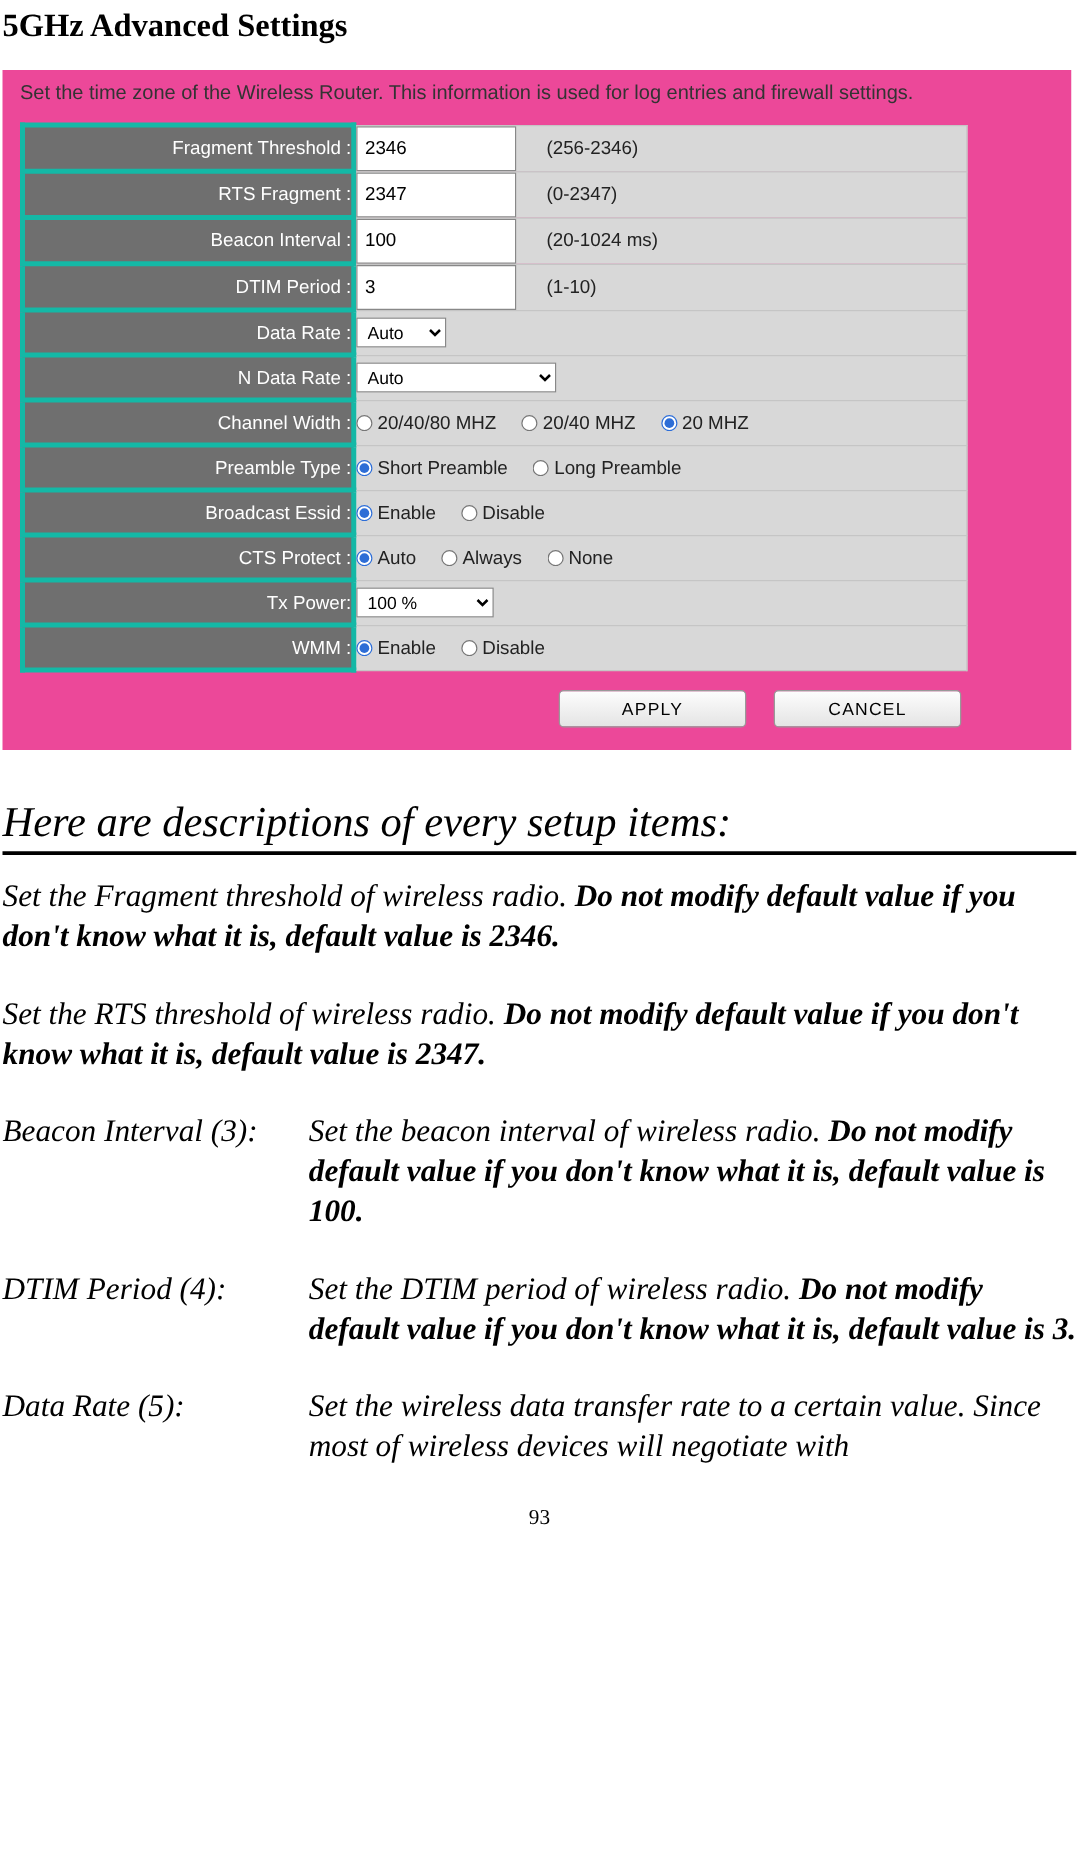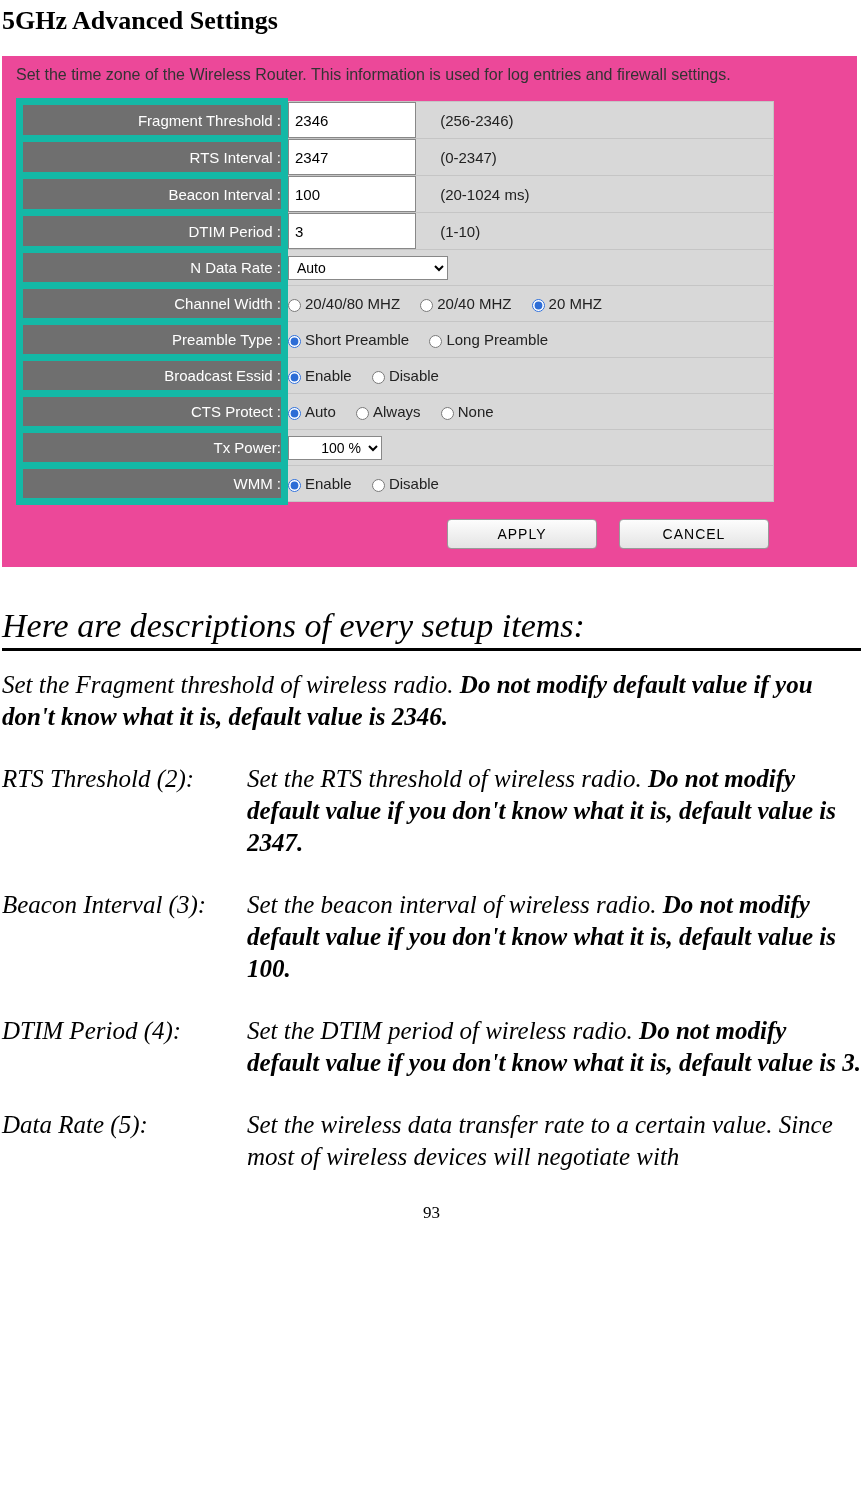--- a/index.html
+++ b/index.html
@@ -34,21 +34,21 @@
     height: 36px;
     font-family: Arial, sans-serif;
     font-size: 15px;
   }
   td.lbl {
     width: 265px;
     background: #6f6f6f;
     color: #fff;
     text-align: right;
     padding-right: 10px;
-    border: 7px solid #14b8a6;
+    border: 4px solid #14b8a6;
   }
   td.val {
     background: #d8d8d8;
     padding-left: 6px;
     border: 1px solid #c5c5c5;
     color: #222;
   }
   td.val input[type=text] {
     width: 128px;
     height: 36px;
@@ -104,38 +104,46 @@
   <table class="settings">
     <tbody>
         <tr>
       <td class="lbl">Fragment Threshold :</td>
       <td class="val">
         <input type="text" value="2346" style="">
         <span class="hint">(256-2346)</span>
       </td>
     </tr>
     <tr>
-      <td class="lbl">RTS Interval :</td>
+      <td class="lbl">RTS Fragment :</td>
       <td class="val">
         <input type="text" value="2347" style="">
         <span class="hint">(0-2347)</span>
       </td>
     </tr>
     <tr>
       <td class="lbl">Beacon Interval :</td>
       <td class="val">
         <input type="text" value="100" style="">
         <span class="hint">(20-1024 ms)</span>
       </td>
     </tr>
     <tr>
       <td class="lbl">DTIM Period :</td>
       <td class="val">
         <input type="text" value="3" style="">
         <span class="hint">(1-10)</span>
+      </td>
+    </tr>
+    <tr>
+      <td class="lbl">Data Rate :</td>
+      <td class="val">
+        <select style="width:72px;">
+          <option>Auto</option>
+        </select>
       </td>
     </tr>
     <tr>
       <td class="lbl">N Data Rate :</td>
       <td class="val">
         <select style="width:160px;">
           <option>Auto</option>
         </select>
       </td>
     </tr>
@@ -165,21 +173,21 @@
       <td class="lbl">CTS Protect :</td>
       <td class="val radio-group">
         <label><input type="radio" name="ct" checked="" style=""><span>Auto</span></label>
         <label><input type="radio" name="ct" style=""><span>Always</span></label>
         <label><input type="radio" name="ct" style=""><span>None</span></label>
       </td>
     </tr>
     <tr>
       <td class="lbl">Tx Power:</td>
       <td class="val">
-        <select style="width:94px;text-align:right;">
+        <select style="width:110px;">
           <option>100 %</option>
         </select>
       </td>
     </tr>
     <tr>
       <td class="lbl">WMM :</td>
       <td class="val radio-group">
         <label><input type="radio" name="wm" checked="" style=""><span>Enable</span></label>
         <label><input type="radio" name="wm" style=""><span>Disable</span></label>
       </td>
@@ -193,21 +201,20 @@
   </div>
 </div>
 
 <div class="intro">Here are descriptions of every setup items:</div>
 <hr class="thick">
 
 <div class="desc-block">
   <div class="desc-def"><span>Set the Fragment threshold of wireless radio.    </span><b>Do not modify default value if you don't know what it is, default value is 2346.</b></div>
 </div>
 <div class="desc-block">
-  <div class="desc-term">RTS Threshold (2):</div>
   <div class="desc-def"><span>Set the RTS threshold of wireless radio. </span><b>Do not modify default value if you don't know what it is, default value is 2347.</b></div>
 </div>
 <div class="desc-block">
   <div class="desc-term">Beacon Interval (3):</div>
   <div class="desc-def"><span>Set the beacon interval of wireless radio. </span><b>Do not modify default value if you don't know what it is, default value is 100.</b></div>
 </div>
 <div class="desc-block">
   <div class="desc-term">DTIM Period (4):</div>
   <div class="desc-def"><span>Set the DTIM period of wireless radio. </span><b>Do not modify default value if you don't know what it is, default value is 3.</b></div>
 </div>

